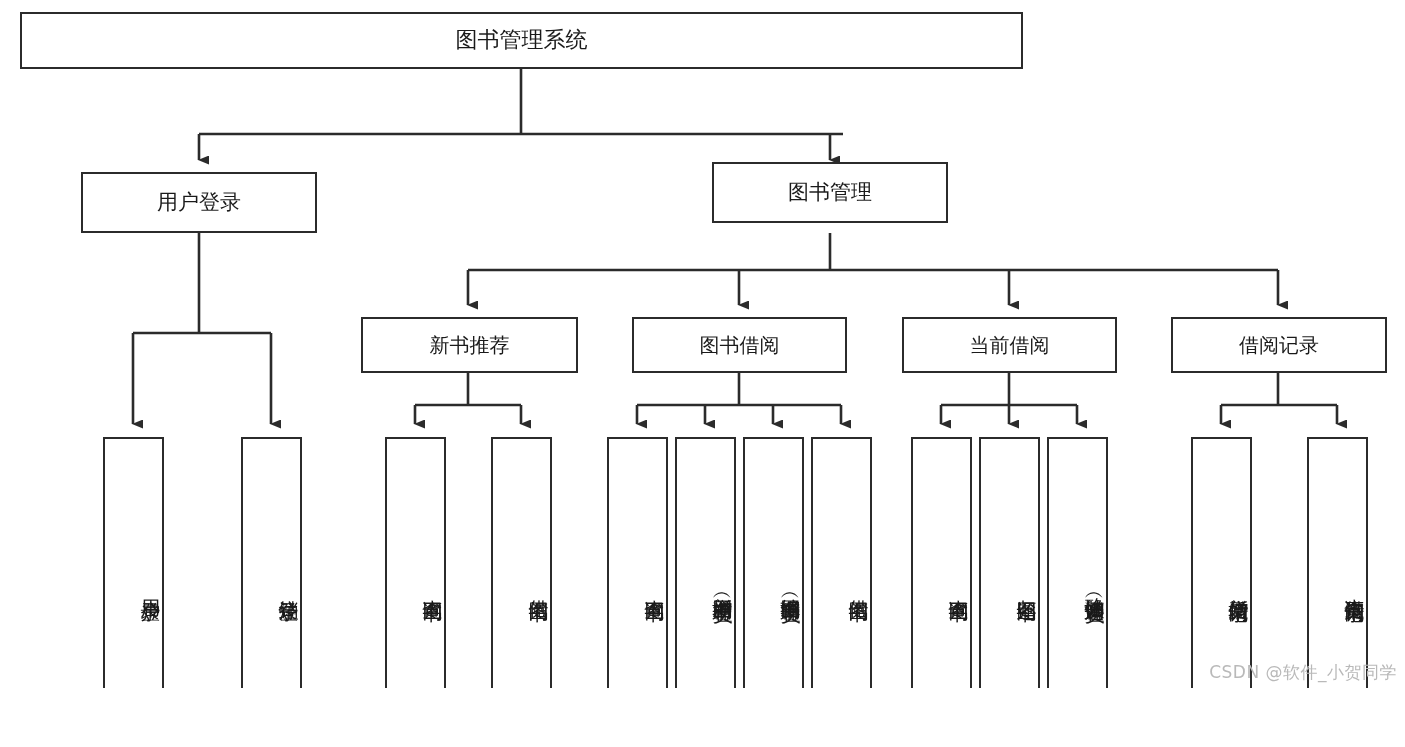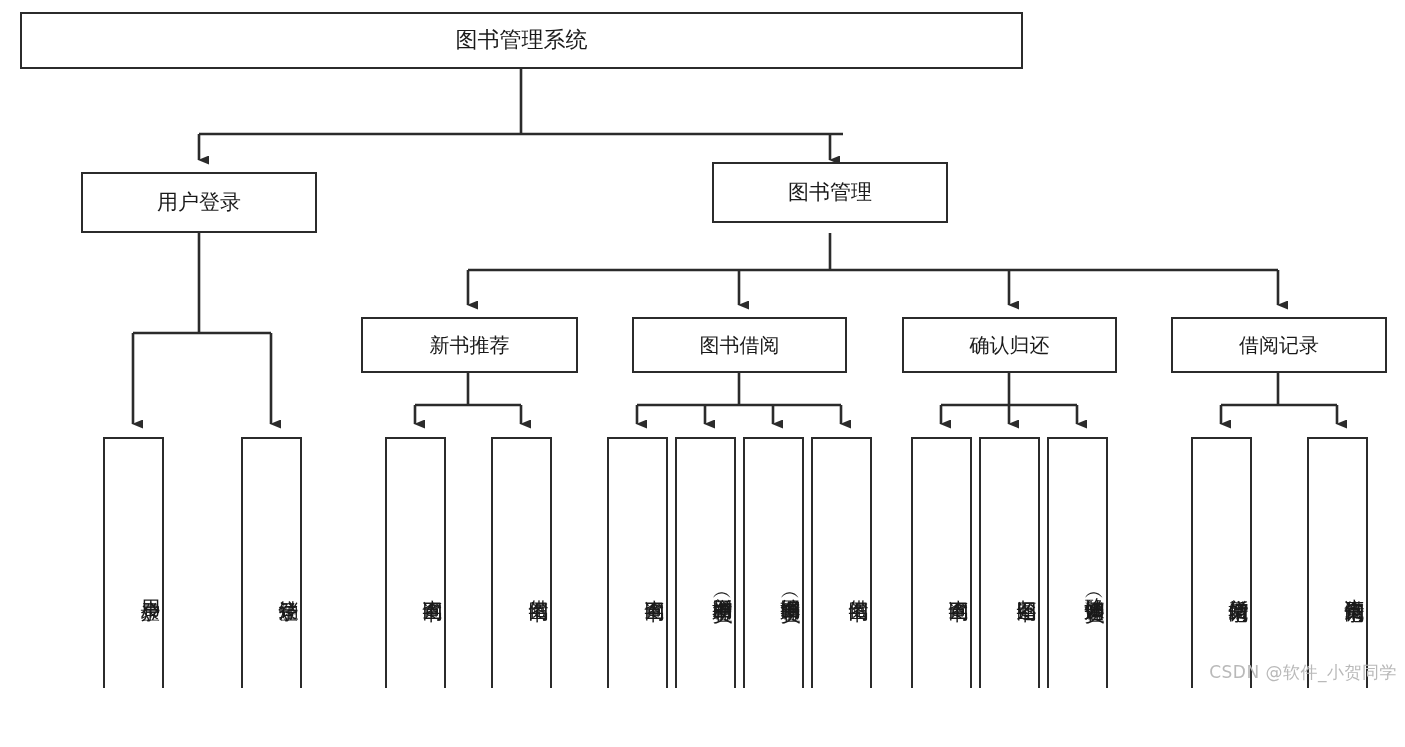--- a/index.html
+++ b/index.html
@@ -141,21 +141,21 @@
     <span class="node-label">图书管理</span>
   </div>
 
   <div class="node level2" style="left:361px; top:317px; width:217px; height:56px;">
     <span class="node-label">新书推荐</span>
   </div>
   <div class="node level2" style="left:632px; top:317px; width:215px; height:56px;">
     <span class="node-label">图书借阅</span>
   </div>
   <div class="node level2" style="left:902px; top:317px; width:215px; height:56px;">
-    <span class="node-label">确认归还</span>
+    <span class="node-label">当前借阅</span>
   </div>
   <div class="node level2" style="left:1171px; top:317px; width:216px; height:56px;">
     <span class="node-label">借阅记录</span>
   </div>
 
   <div class="node leaf" style="left:103px; top:437px; width:61px; height:298px;">
     <span class="node-label">用户登录</span>
   </div>
   <div class="node leaf" style="left:241px; top:437px; width:61px; height:298px;">
     <span class="node-label">注销登录</span>

